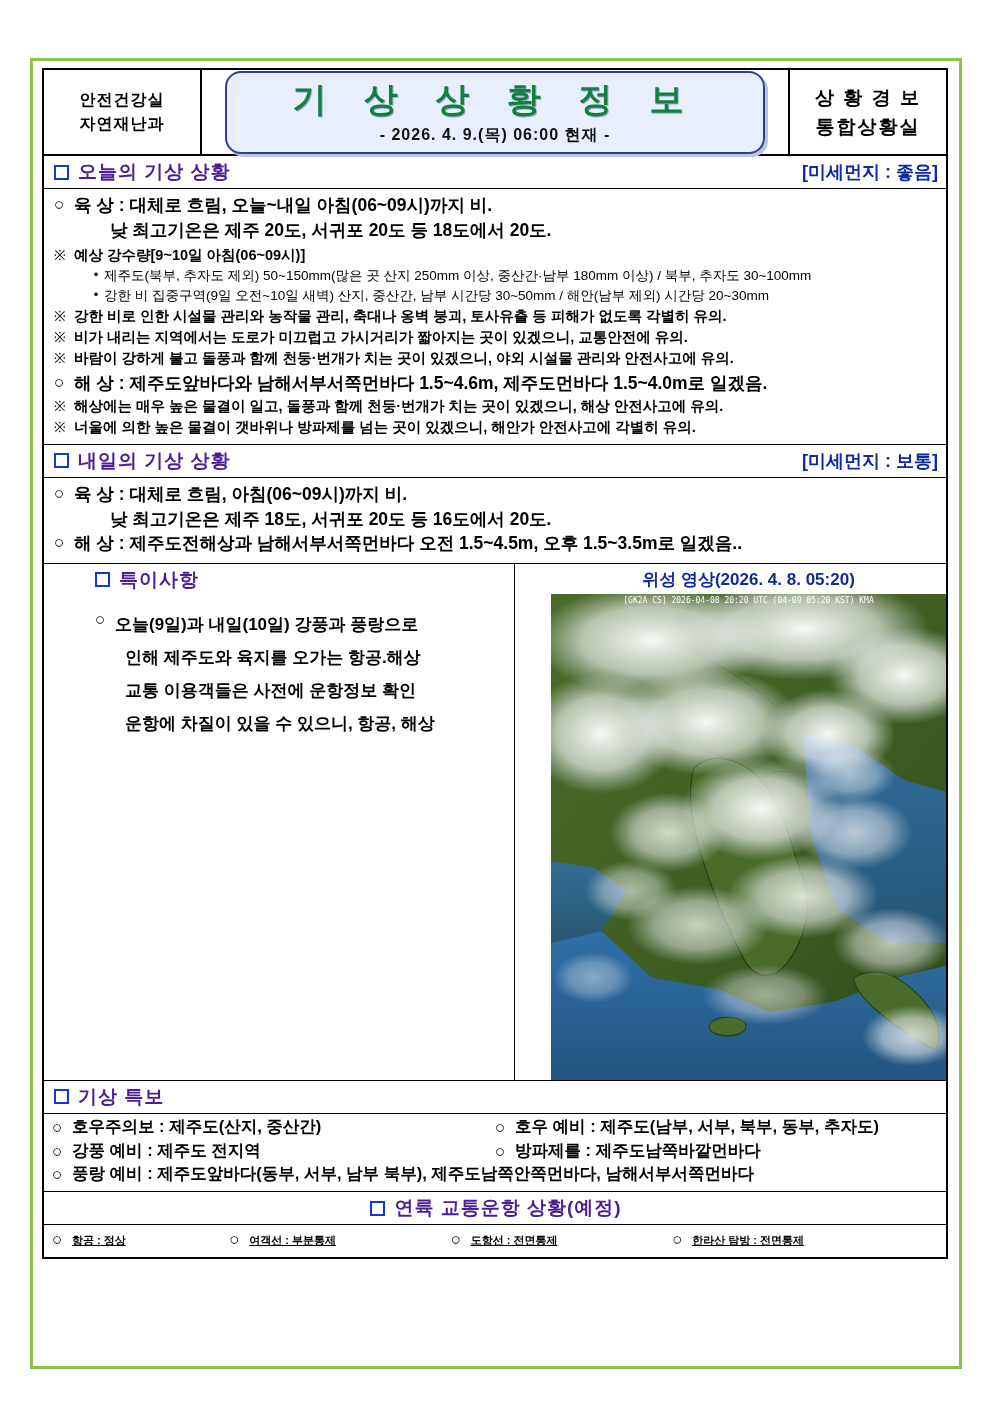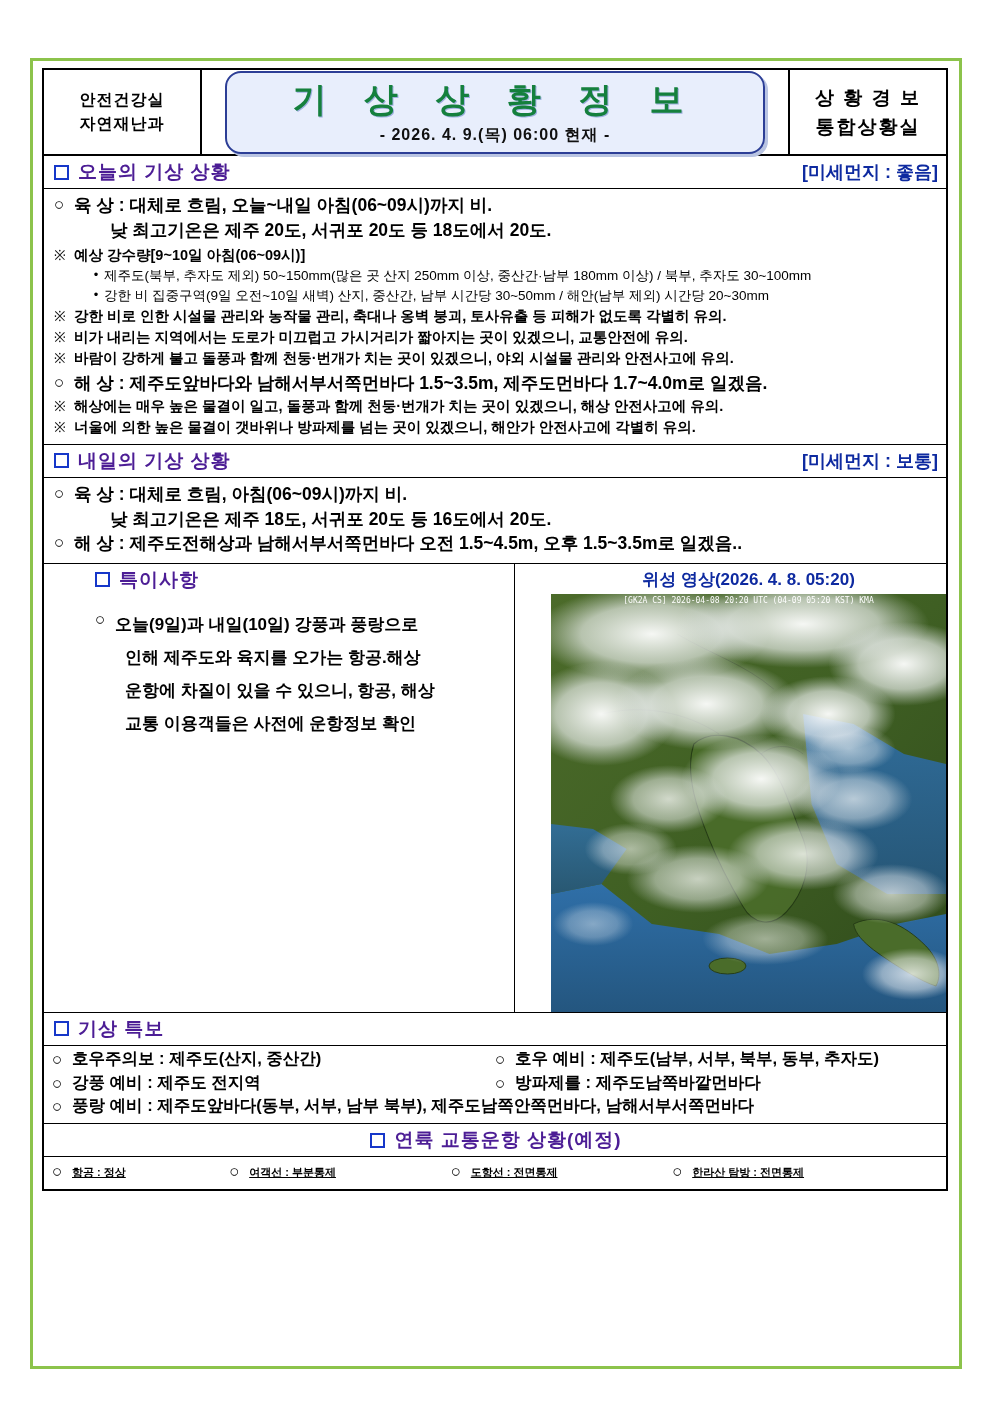--- a/index.html
+++ b/index.html
@@ -118,21 +118,21 @@
     margin-left: 41px;
   }
   .col-left .sec-head { border-bottom: none; }
   .col-left .sec-body { padding-top: 2px; }
   .special-text { font-size: 17px; font-weight: bold; line-height: 1.95; }
   .col-right { flex: 1; padding-left: 36px; }
   .sat-title {
     text-align: center; color: #0e2aa0; font-weight: bold;
     font-size: 17px; padding: 4px 0 3px 0;
   }
-  .sat-wrap { position: relative; width: 100%; height: 418px; overflow:hidden; background:#701a75; }
+  .sat-wrap { position: relative; width: 100%; height: 486px; overflow:hidden; background:#701a75; }
   .sat-label {
     position: absolute; top: 2px; left: 0; right: 0;
     text-align: center; color: #fff; font-size: 8px;
     font-family: "DejaVu Sans Mono", monospace;
     z-index: 4; letter-spacing: 0px;
   }
   .sat-svg { display:block; width:100%; height:100%; }
 
   
   .alert-grid { padding: 2px 8px 4px 8px; }
@@ -211,21 +211,21 @@
           <span class="bullet-star">※</span>
           <span class="t-note">비가 내리는 지역에서는 도로가 미끄럽고 가시거리가 짧아지는 곳이 있겠으니, 교통안전에 유의.</span>
         </div>
         <div class="row">
           <span class="bullet-star">※</span>
           <span class="t-note">바람이 강하게 불고 돌풍과 함께 천둥·번개가 치는 곳이 있겠으니, 야외 시설물 관리와 안전사고에 유의.</span>
         </div>
 
         <div class="row" style="margin-top:2px;">
           <span class="bullet-o">○</span>
-          <span class="t-main">해 상 : 제주도앞바다와 남해서부서쪽먼바다 1.5~3.5m, 제주도먼바다 1.7~4.0m로 일겠음.</span>
+          <span class="t-main">해 상 : 제주도앞바다와 남해서부서쪽먼바다 1.5~4.6m, 제주도먼바다 1.5~4.0m로 일겠음.</span>
         </div>
         <div class="row">
           <span class="bullet-star">※</span>
           <span class="t-note">해상에는 매우 높은 물결이 일고, 돌풍과 함께 천둥·번개가 치는 곳이 있겠으니, 해상 안전사고에 유의.</span>
         </div>
         <div class="row">
           <span class="bullet-star">※</span>
           <span class="t-note">너울에 의한 높은 물결이 갯바위나 방파제를 넘는 곳이 있겠으니, 해안가 안전사고에 각별히 유의.</span>
         </div>
       </div>
@@ -252,22 +252,22 @@
           <div class="sec-head">
             <span class="chk"></span>
             <span class="sec-title">특이사항</span>
           </div>
           <div class="sec-body">
             <div class="row" style="margin-top:10px;">
               <span class="bullet-o">○</span>
               <span class="special-text">오늘(9일)과 내일(10일) 강풍과 풍랑으로</span>
             </div>
             <div class="special-text indent-2" style="padding-left:30px;">인해 제주도와 육지를 오가는 항공.해상</div>
+            <div class="special-text indent-2" style="padding-left:30px;">교통 이용객들은 사전에 운항정보 확인</div>
             <div class="special-text indent-2" style="padding-left:30px;">운항에 차질이 있을 수 있으니, 항공, 해상</div>
-            <div class="special-text indent-2" style="padding-left:30px;">교통 이용객들은 사전에 운항정보 확인</div>
           </div>
         </div>
 
         <div class="col-right">
           <div class="sat-title">위성 영상(2026. 4. 8. 05:20)</div>
           <div class="sat-wrap">
             <div class="sat-label">[GK2A CS] 2026-04-08 20:20 UTC (04-09 05:20 KST) KMA</div>
             <svg class="sat-svg" viewBox="0 0 470 418" preserveAspectRatio="none">
               <defs>
                 <linearGradient id="land" x1="0" y1="0" x2="1" y2="1">

